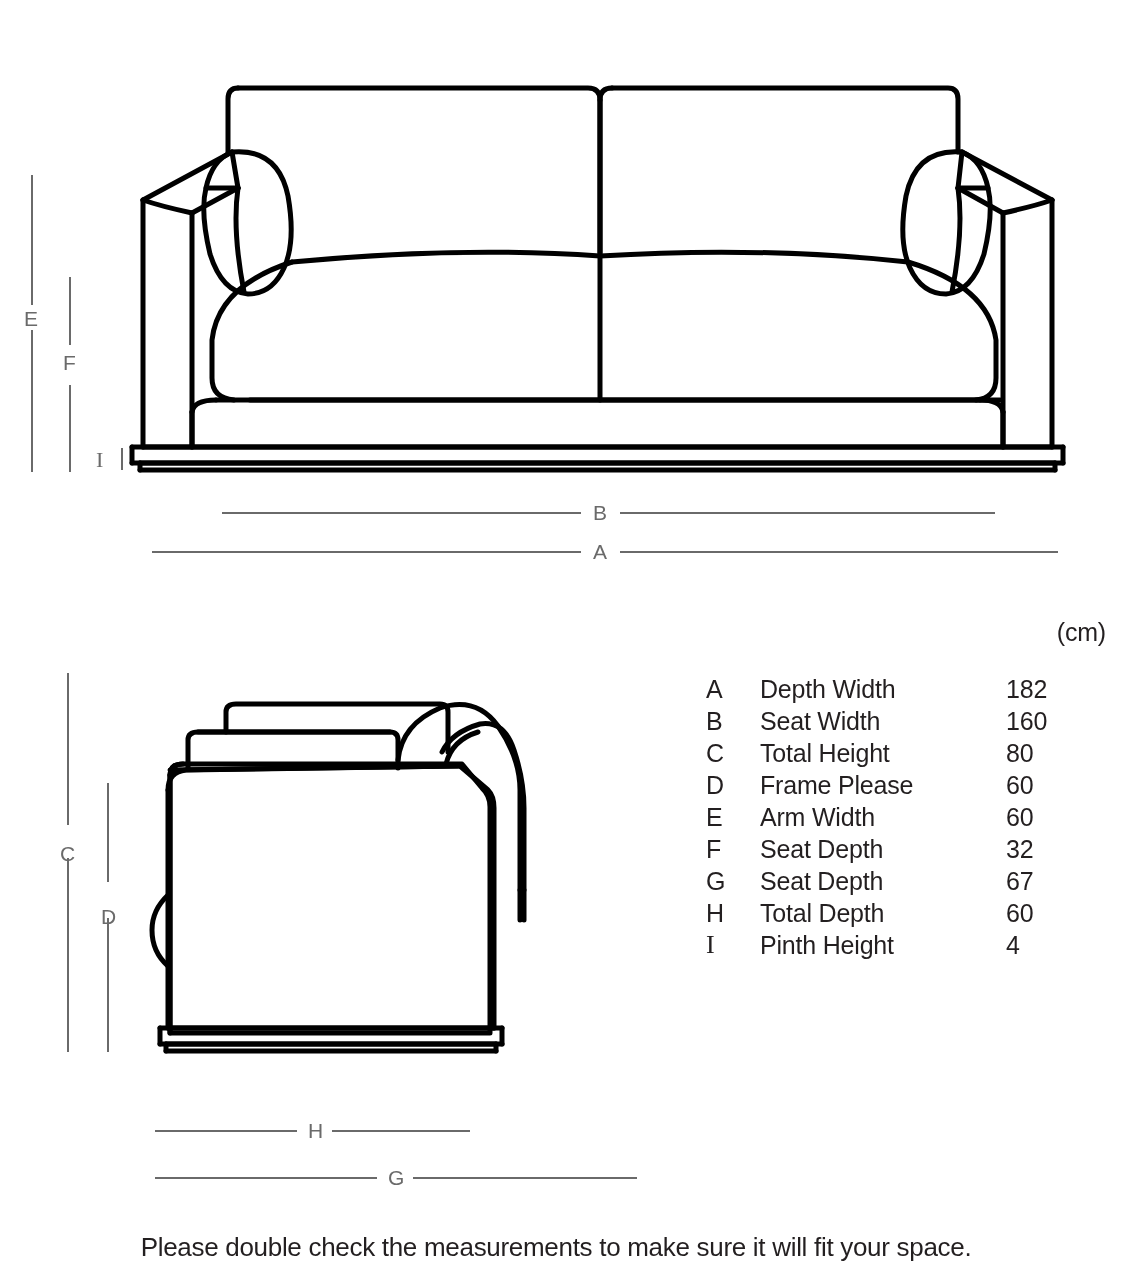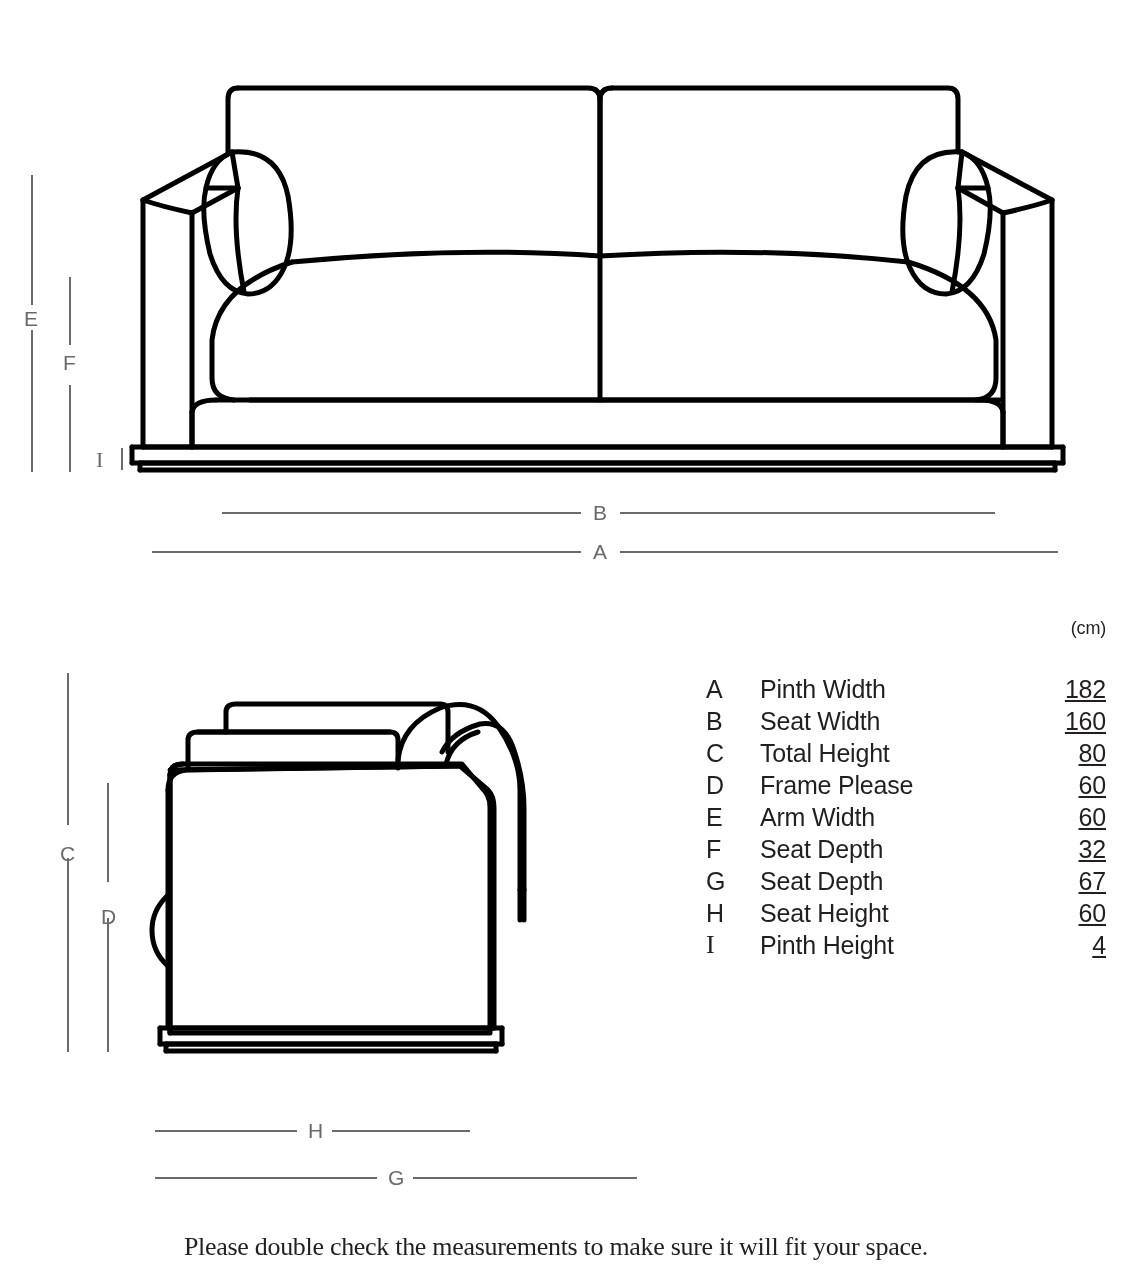--- a/index.html
+++ b/index.html
@@ -50,21 +50,21 @@
     left: 706px;
     top: 618px;
     width: 400px;
   }
   #legend-unit {
     position: absolute;
     left: 346px;
     top: 0px;
     width: 54px;
     text-align: right;
-    font-size: 18px;
+    font-size: 25px;
     color: #231f20;
     letter-spacing: -0.2px;
   }
   #legend-rows {
     position: absolute;
     left: 0px;
     top: 55px;
     width: 400px;
   }
   .legend-row {
@@ -87,36 +87,33 @@
   }
   .legend-name {
     position: absolute;
     left: 54px;
     letter-spacing: -0.2px;
   }
   .legend-value {
     position: absolute;
     left: 300px;
     width: 100px;
-    text-align: right;
     letter-spacing: -0.2px;
-    text-decoration: underline;
   }
 
   
   #footer-note {
     position: absolute;
     left: 0px;
     top: 1232px;
     width: 1112px;
     text-align: center;
     font-size: 26px;
     color: #231f20;
     letter-spacing: -0.3px;
-    font-family: Liberation Serif, serif;
   }
 
   svg { overflow: visible; }
 </style>
 </head>
 <body>
 
 <div id="page">
 
   <svg id="front-view" class="drawing" viewBox="0 0 1146 600">
@@ -279,21 +276,21 @@
   <div class="dim-label" style="left:388px; top:1167px;">G</div>
 
   <div id="legend">
 
     <div id="legend-unit">(cm)</div>
 
     <div id="legend-rows">
 
       <div class="legend-row">
         <span class="legend-key">A</span>
-        <span class="legend-name">Pinth Width</span>
+        <span class="legend-name">Depth Width</span>
         <span class="legend-value">182</span>
       </div>
 
       <div class="legend-row">
         <span class="legend-key">B</span>
         <span class="legend-name">Seat Width</span>
         <span class="legend-value">160</span>
       </div>
 
       <div class="legend-row">
@@ -321,21 +318,21 @@
       </div>
 
       <div class="legend-row">
         <span class="legend-key">G</span>
         <span class="legend-name">Seat Depth</span>
         <span class="legend-value">67</span>
       </div>
 
       <div class="legend-row">
         <span class="legend-key">H</span>
-        <span class="legend-name">Seat Height</span>
+        <span class="legend-name">Total Depth</span>
         <span class="legend-value">60</span>
       </div>
 
       <div class="legend-row">
         <span class="legend-key serif">I</span>
         <span class="legend-name">Pinth Height</span>
         <span class="legend-value">4</span>
       </div>
 
     </div>

